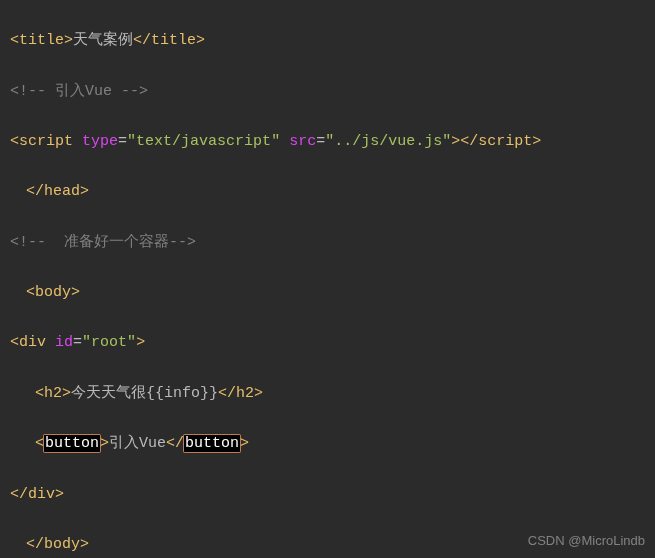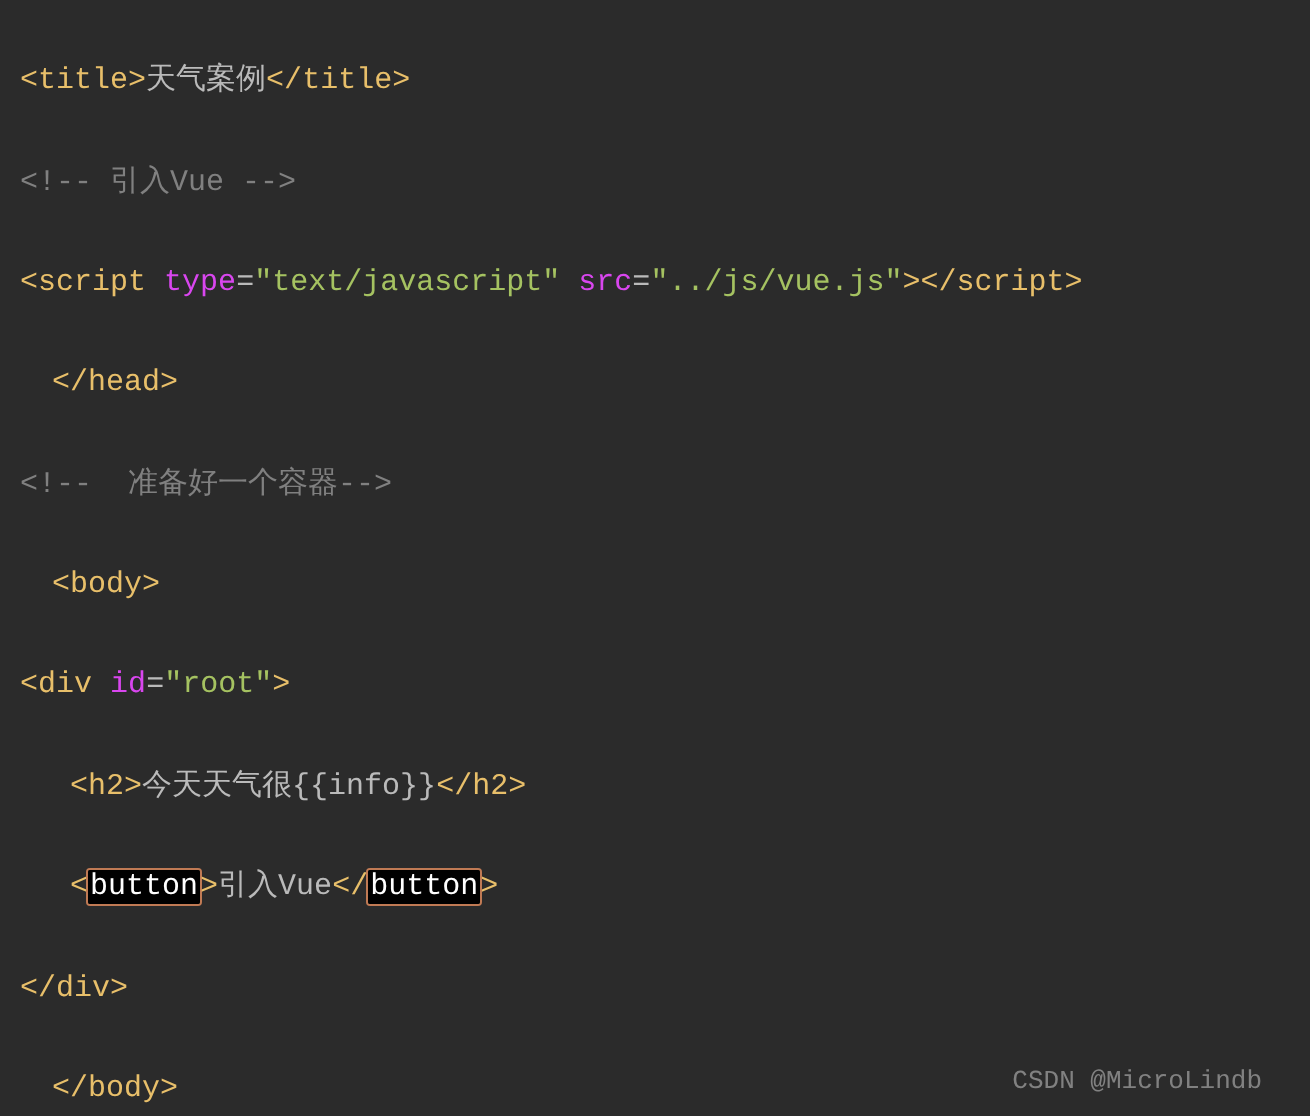--- a/index.html
+++ b/index.html
@@ -34,24 +34,24 @@
   .hl-btn{
     background:#000000;
     color:#fff;
     padding:0 1px;
     border-radius:1px;
     box-shadow:0 0 0 1px #c07a54;
     margin-top:24px;
   }
   .watermark{
     position:absolute;
-    right:24px;
+    right:10px;
     bottom:6px;
     color:rgba(200,200,200,0.55);
-    font-family:Liberation Mono, monospace;
+    font-family:Liberation Sans, sans-serif;
     font-size:13px;
   }
 </style>
 </head>
 <body>
 
 <div class="code">
 <span class="ln i2"><span class="pun">&lt;</span><span class="tag">title</span><span class="pun">&gt;</span><span class="txt">天气案例</span><span class="pun">&lt;/</span><span class="tag">title</span><span class="pun">&gt;</span></span>
 <span class="ln i2"><span class="cmt">&lt;!-- </span><span class="cmt">引入Vue</span><span class="cmt"> --&gt;</span></span>
 <span class="ln i2"><span class="pun">&lt;</span><span class="tag">script</span> <span class="attr">type</span><span class="op">=</span><span class="str">"</span><span class="str">text/javascript</span><span class="str">"</span> <span class="attr">src</span><span class="op">=</span><span class="str">"</span><span class="lnk">../js/vue.js</span><span class="str">"</span><span class="pun">&gt;&lt;/</span><span class="tag">script</span><span class="pun">&gt;</span></span>

